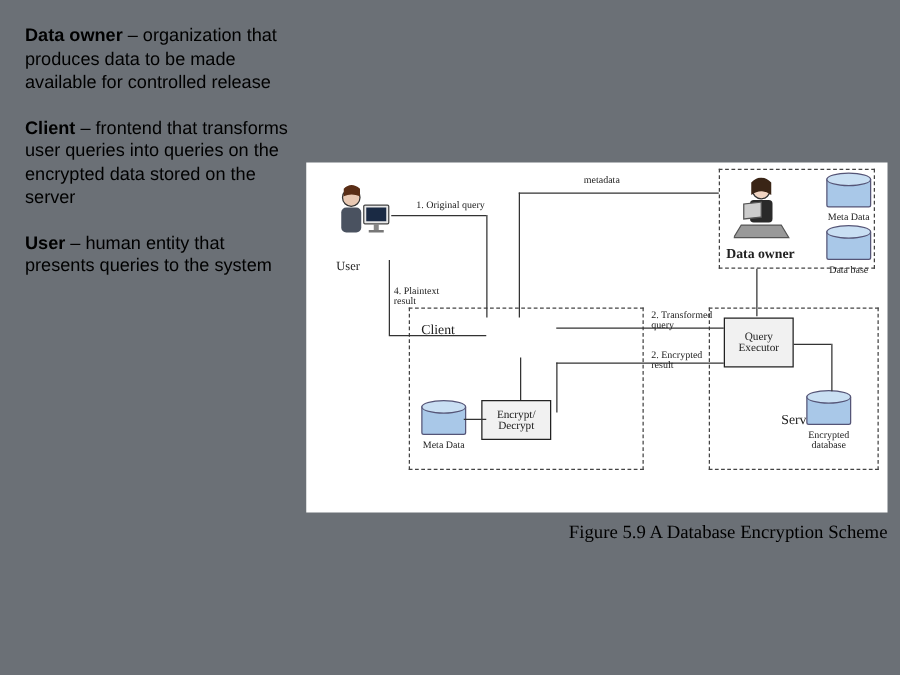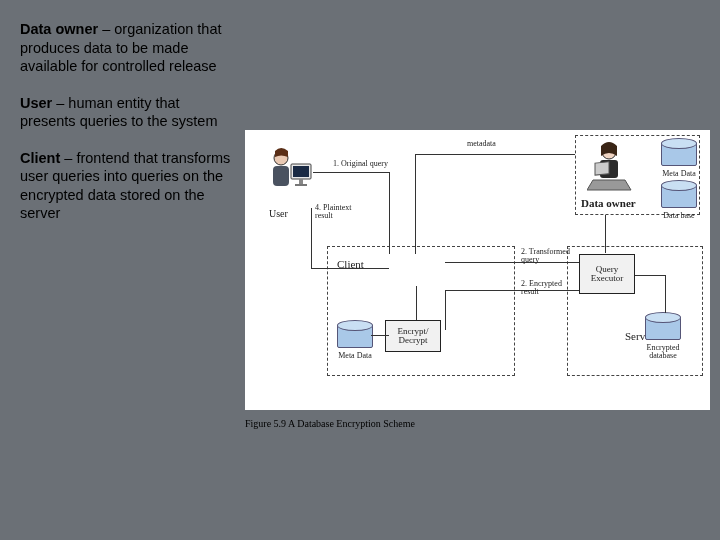--- a/index.html
+++ b/index.html
@@ -13,37 +13,37 @@
   .cyl{position:absolute;width:48px;height:30px}
   .cyl::before{content:"";position:absolute;left:0;top:4px;width:34px;height:22px;background:#a9c8e8;border:1px solid #557;border-radius:2px}
   .cyl::after{content:"";position:absolute;left:0;top:0;width:34px;height:9px;background:#c9dff3;border:1px solid #557;border-radius:50%}
   .cyl .lbl{position:absolute;top:32px;left:-6px;width:48px;text-align:center;font-size:8px;line-height:1.05}
   .box{position:absolute;border:1px solid #222;background:#f1f1f1;text-align:center;font-size:9px;display:flex;align-items:center;justify-content:center;padding:1px;line-height:1.05}
   .dashbox{position:absolute;border:1px dashed #444}
   .person{position:absolute;width:48px;height:54px}
   .person svg{width:100%;height:100%}
   .arrlbl{position:absolute;font-size:8px;line-height:1.05}
   .owner-lbl{position:absolute;font-weight:bold;font-size:11px}
-  .caption{text-align:left;font-size:10px;margin-top:8px;font-family:'Times New Roman',serif}
+  .caption{text-align:right;font-size:15px;margin-top:8px;font-family:'Times New Roman',serif}
   .arrow{position:absolute;background:#333}
 </style>
 </head>
 <body>
 
 <div class="slide">
 
   <div class="defs">
     <div class="def">
       <span class="term">Data owner</span><span> – organization that produces data to be made available for controlled release</span>
     </div>
     <div class="def">
-      <span class="term">User</span><span> – human entity that presents queries to the system</span>
+      <span class="term">Client</span><span> – frontend that transforms user queries into queries on the encrypted data stored on the server</span>
     </div>
     <div class="def">
-      <span class="term">Client</span><span> – frontend that transforms user queries into queries on the encrypted data stored on the server</span>
+      <span class="term">User</span><span> – human entity that presents queries to the system</span>
     </div>
   </div>
 
   <div class="fig-area">
     <div class="fig">
 
       <div class="person" style="left:20px;top:18px">
         <svg viewBox="0 0 48 54">
             <circle cx="16" cy="10" r="7" fill="#e9c9b3" stroke="#333"></circle>
             <path d="M10 3 Q16 -3 23 3 L23 9 Q16 6 10 9Z" fill="#5a2e16"></path>
@@ -96,21 +96,21 @@
       <div class="cyl" style="left:400px;top:182px">
           <div class="lbl">Encrypted database</div>
         </div>
 
       <div class="arrow" style="left:68px;top:42px;width:76px;height:1px"></div>
       <div class="arrow" style="left:144px;top:42px;width:1px;height:82px"></div>
       <div class="arrlbl" style="left:88px;top:30px">1. Original query</div>
 
       <div class="arrow" style="left:66px;top:78px;width:1px;height:60px"></div>
       <div class="arrow" style="left:66px;top:138px;width:78px;height:1px"></div>
-      <div class="arrlbl" style="left:70px;top:74px;width:50px">4. Plaintext result</div>
+      <div class="arrlbl" style="left:70px;top:99px;width:50px">4. Plaintext result</div>
 
       <div class="arrow" style="left:171px;top:156px;width:1px;height:34px"></div>
 
       <div class="arrow" style="left:126px;top:205px;width:18px;height:1px"></div>
 
       <div class="arrow" style="left:200px;top:132px;width:134px;height:1px"></div>
       <div class="arrlbl" style="left:276px;top:118px;width:56px">2. Transformed query</div>
 
       <div class="arrow" style="left:200px;top:160px;width:134px;height:1px"></div>
       <div class="arrow" style="left:200px;top:160px;width:1px;height:40px"></div>

